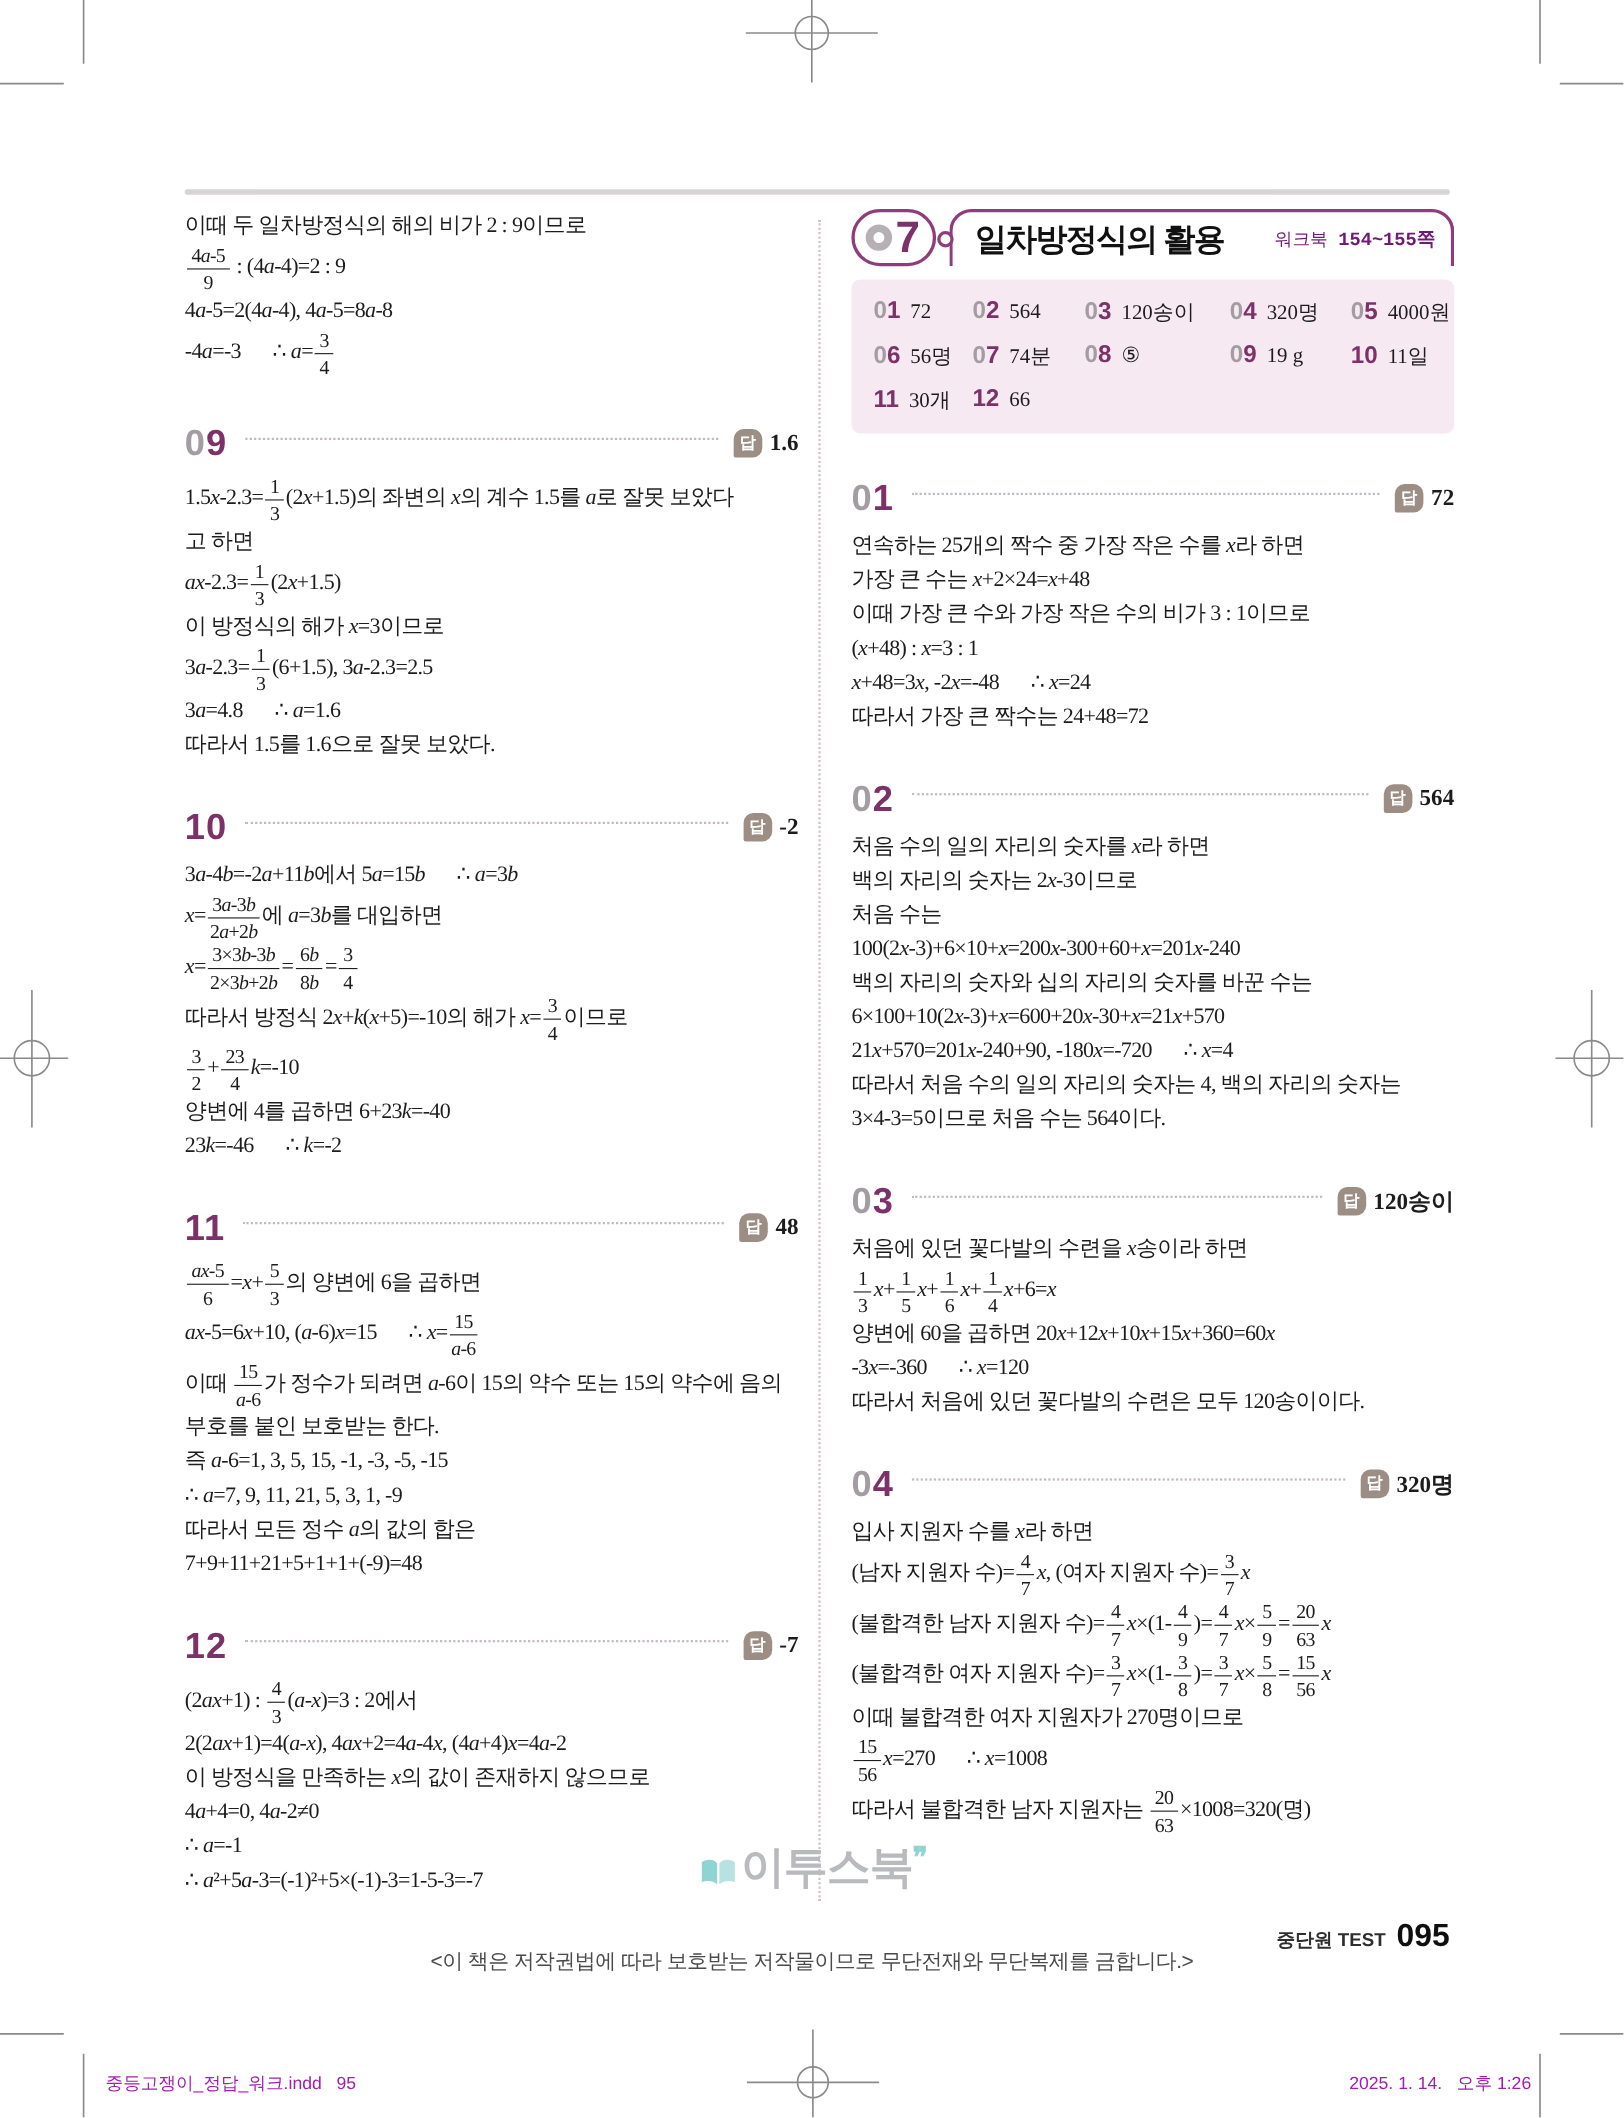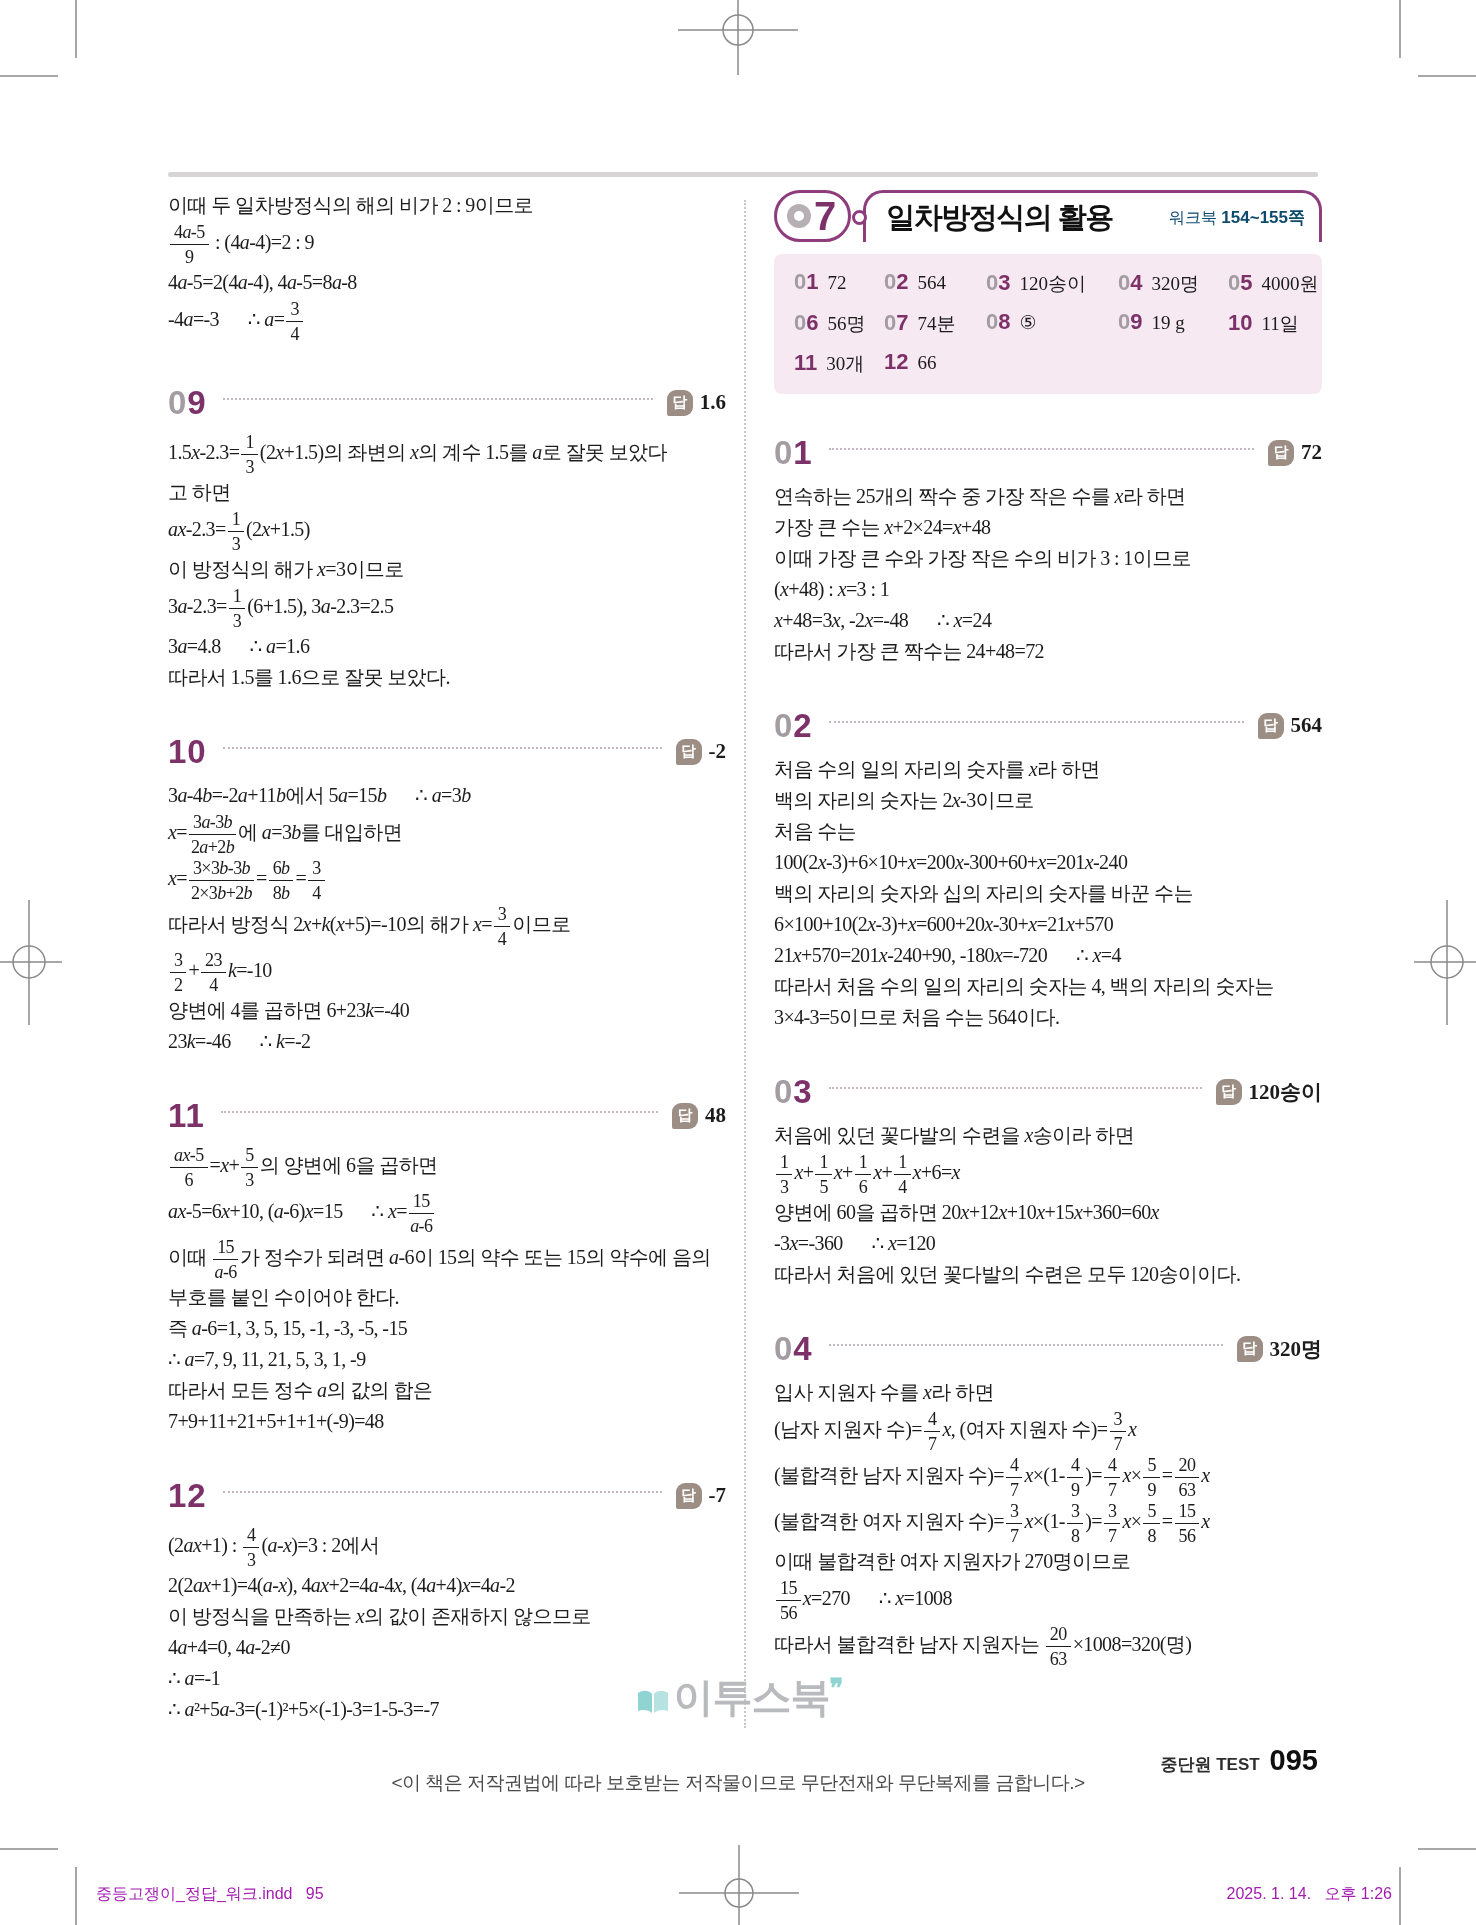--- a/index.html
+++ b/index.html
@@ -38,21 +38,21 @@
 
   .sec-head{display:flex;align-items:stretch;margin-bottom:10px;height:54px;}
   .sec-badge{display:flex;align-items:center;gap:3px;border:3px solid #8d3d7b;border-radius:30px;
     padding:0 12px 0 10px;background:#fff;z-index:2;height:52px;box-sizing:border-box;}
   .sec-o{width:24px;height:24px;border:7px solid #b6b0b4;border-radius:50%;box-sizing:border-box;}
   .sec-num{color:#7d3169;font-family:"Liberation Sans",sans-serif;font-weight:bold;font-size:40px;line-height:1;}
   .sec-conn{width:9px;height:9px;border:3px solid #8d3d7b;border-radius:50%;background:#fff;align-self:center;margin:0 1px;z-index:2;}
   .sec-box{flex:1;border:3px solid #8d3d7b;border-bottom:none;border-radius:20px 20px 0 0;margin-left:-5px;
     display:flex;align-items:center;justify-content:space-between;padding:0 14px 0 20px;height:52px;box-sizing:border-box;gap:15px;}
   .sec-title{font-family:"Liberation Sans",sans-serif;font-weight:bold;font-size:29px;letter-spacing:-1.5px;color:#111;}
-  .sec-wb{font-family:Liberation Sans, sans-serif;font-size:16px;color:#0c4a6e;white-space:nowrap;}
+  .sec-wb{font-family:Liberation Mono, monospace;font-size:16px;color:#701a75;white-space:nowrap;}
   .sec-wb b{font-size:17px;}
 
   .ansbox{background:#f6e9f1;border-radius:8px;padding:17px 20px;margin-top:4px;
     display:grid;grid-template-columns:90px 102px 132px 110px 1fr;row-gap:14px;}
   .ansitem{display:flex;align-items:baseline;gap:9px;white-space:nowrap;}
   .ansitem .no{font-family:"Liberation Sans",sans-serif;font-weight:bold;font-size:22px;line-height:1;}
   .ansitem .no .z{color:#a39da3;}
   .ansitem .no .n{color:#7d3169;}
   .ansitem .val{font-size:19px;}
 
@@ -156,21 +156,21 @@
             <span class="leader"></span>
             <span class="ans">
               <span class="badge">답</span>
               <span class="ans-val">48</span>
             </span>
           </div>
           <div class="prob-body">
             <div class="sline"><span class="frac"><span class="num"><i>a</i><i>x</i>-5</span><span class="den">6</span></span><span>=<i>x</i>+</span><span class="frac"><span class="num">5</span><span class="den">3</span></span><span>의 양변에 6을 곱하면</span></div>
             <div class="sline"><span><i>a</i><i>x</i>-5=6<i>x</i>+10, (<i>a</i>-6)<i>x</i>=15  ∴ <i>x</i>=</span><span class="frac"><span class="num">15</span><span class="den"><i>a</i>-6</span></span></div>
             <div class="sline"><span>이때 </span><span class="frac"><span class="num">15</span><span class="den"><i>a</i>-6</span></span><span>가 정수가 되려면 <i>a</i>-6이 15의 약수 또는 15의 약수에 음의</span></div>
-            <div class="sline"><span>부호를 붙인 수이어야 한다.</span></div>
+            <div class="sline"><span>부호를 붙인 보호받는 한다.</span></div>
             <div class="sline"><span>즉 <i>a</i>-6=1, 3, 5, 15, -1, -3, -5, -15</span></div>
             <div class="sline"><span>∴ <i>a</i>=7, 9, 11, 21, 5, 3, 1, -9</span></div>
             <div class="sline"><span>따라서 모든 정수 <i>a</i>의 값의 합은</span></div>
             <div class="sline"><span>7+9+11+21+5+1+1+(-9)=48</span></div>
           </div>
         </section>
         <section class="prob">
           <div class="prob-head">
             <span class="prob-no"><span class="n">12</span></span>
             <span class="leader"></span>

